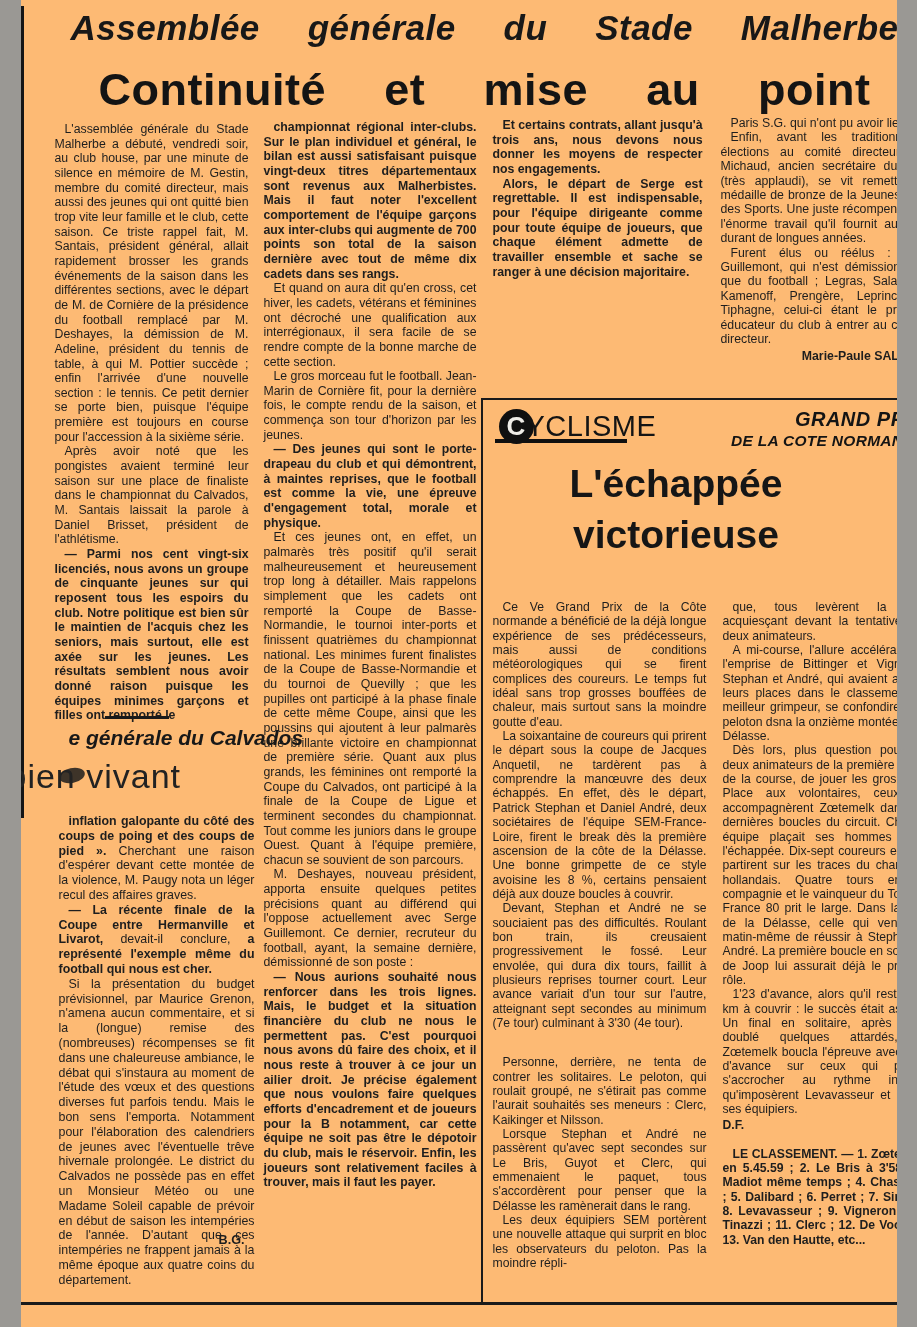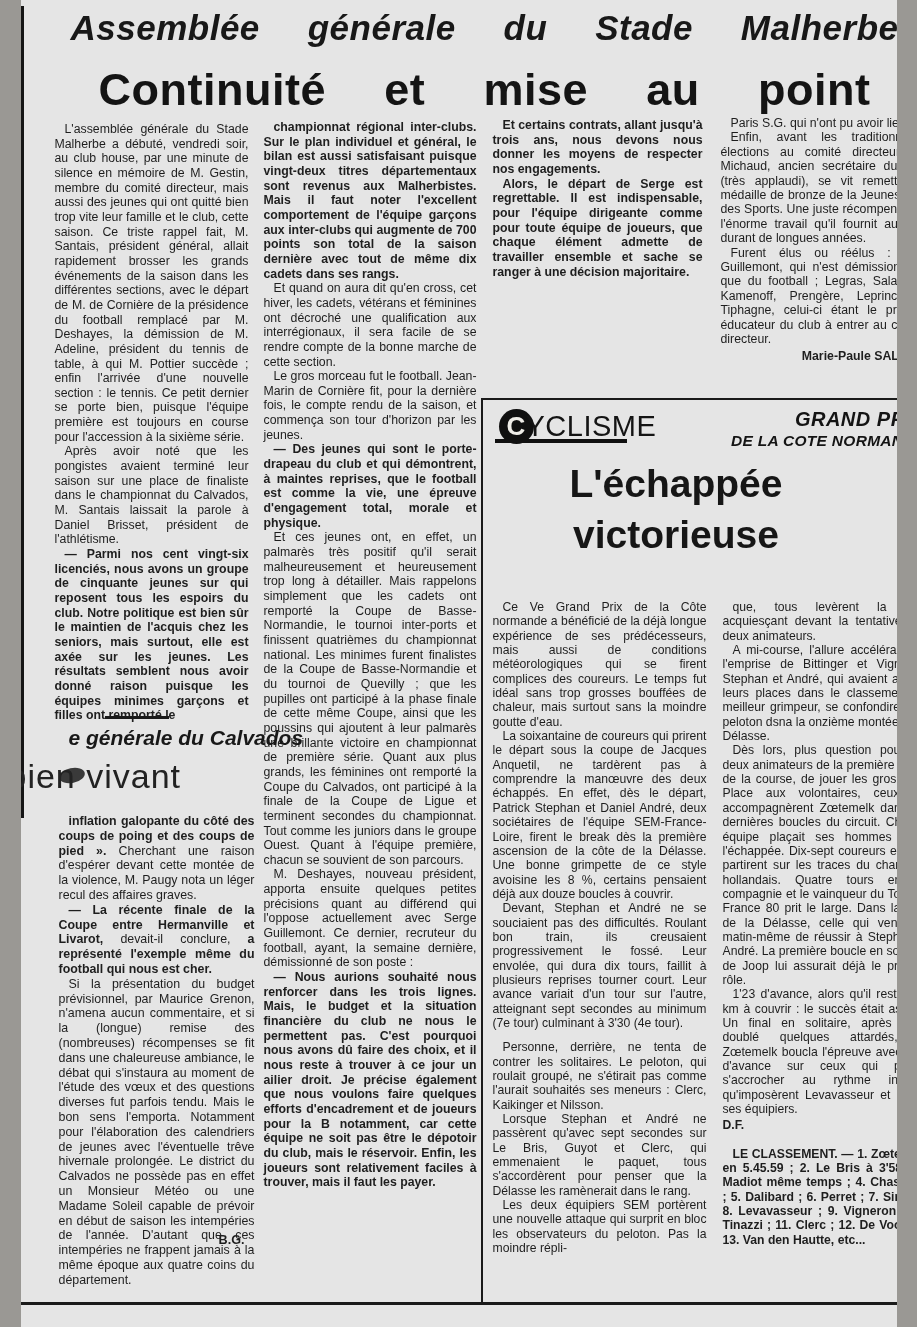--- a/index.html
+++ b/index.html
@@ -1,19 +1,19 @@
 <!DOCTYPE html>
 <html lang="fr"><head>
 <meta charset="utf-8">
 <style>
   * { margin:0; padding:0; box-sizing:border-box; }
   html,body { background:#9a9894; }
   .page {
     position:relative; width:876px; height:1327px; margin:0 auto;
-    background:#e5e5e5; overflow:hidden;
+    background:#fdba74; overflow:hidden;
     font-family:"Liberation Sans", sans-serif; color:#1e1e1e;
     -webkit-font-smoothing:antialiased;
   }
   .left-rule { position:absolute; left:0; top:6px; width:3px; height:812px; background:#151515; }
   .bottom-rule { position:absolute; left:0; top:1302px; width:917px; height:3px; background:#1a1a1a; }
 
   
   .main-head { position:absolute; left:50px; top:8px; width:828px; }
   .kicker {
     font-style:italic; font-weight:700; font-size:35px; letter-spacing:.5px;
@@ -25,21 +25,21 @@
   }
 
   
   .col { position:absolute; font-size:12.3px; line-height:14.65px; text-align:justify; }
   .col1 { left:34px;  top:122px; width:194px; }
   .col2 { left:243px; top:120px; width:213px; }
   .col3 { left:472px; top:118px; width:210px; }
   .col4 { left:700px; top:116px; width:207px; line-height:14.4px; }
   .para { text-indent:10px; }
   .para.b, .rb { font-weight:700; }
-  .para.gap { margin-top:10px; }
+  .para.gap { margin-top:25px; }
   .sig { font-weight:700; text-align:right; margin-top:2px; }
 
   
   .divider1 { position:absolute; left:84px; top:716px; width:64px; height:3px; background:#1a1a1a; }
 
   
   .cal-kicker {
     position:absolute; left:2px; top:726px; width:230px;
     font-style:italic; font-weight:700; font-size:21px; color:#181818; white-space:nowrap;margin-left:46px;
   }

